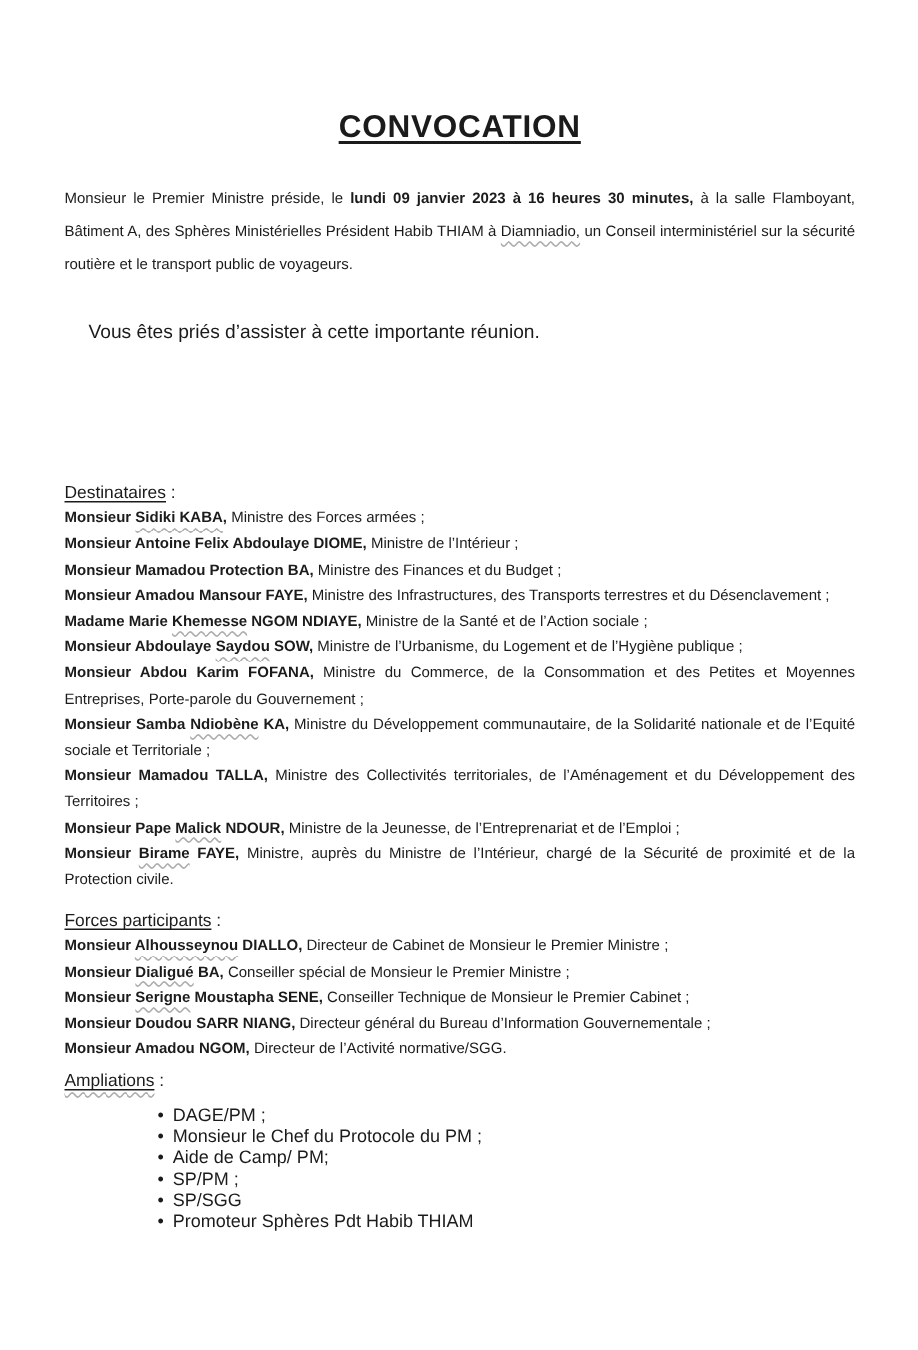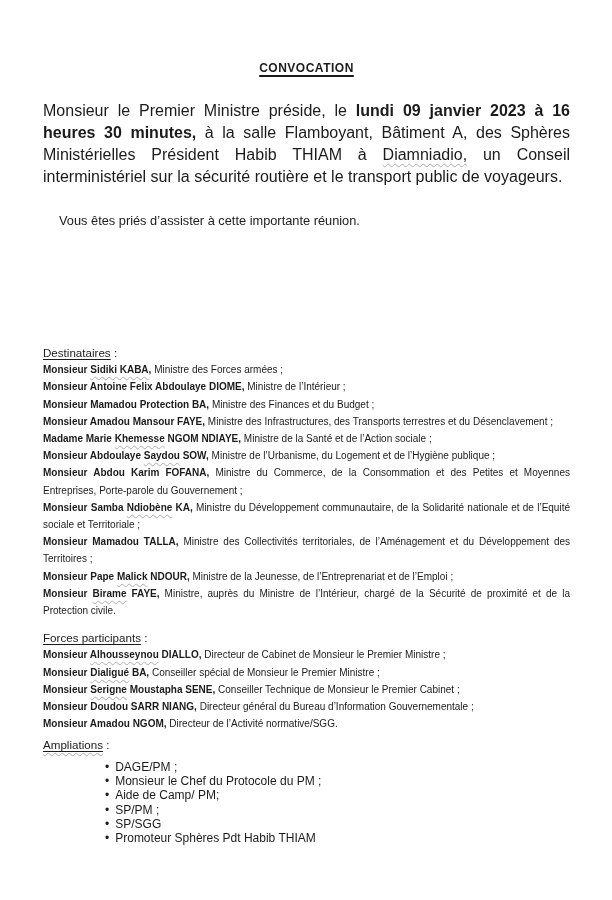--- a/index.html
+++ b/index.html
@@ -9,39 +9,39 @@
     color:#1b1b1b;
   }
   .page{
     box-sizing:border-box;
     width:612px;height:900px;
     padding:57px 42px 0 43px;
     background:#ffffff;
   }
   .title{
     text-align:center;
-    margin:4px 0 25px 0;
-    font-size:12px;
+    margin:16px 0 25px 0;
+    font-size:21px;
     font-weight:bold;
     letter-spacing:.5px;
   }
   .title .u{text-decoration:underline;text-decoration-thickness:2px;text-underline-offset:3px;}
   .intro{
     margin:0 0 22px 0;
-    font-size:16px;
+    font-size:10px;
     line-height:22px;
     text-align:justify;
   }
   .invitation{
     margin:16px;
     font-size:12.8px;
     line-height:22px;
   }
   .section{margin:0;}
-  .sec-dest{margin-top:112px;}
+  .sec-dest{margin-top:88px;}
   .sec-autres{margin-top:10px;}
   .sec-ampl{margin-top:4px;}
   .sec-head{
     margin:0;
     font-size:11.6px;
     line-height:17.2px;
   }
   .u{text-decoration:underline;text-underline-offset:2px;}
   .entry{
     margin:0;

